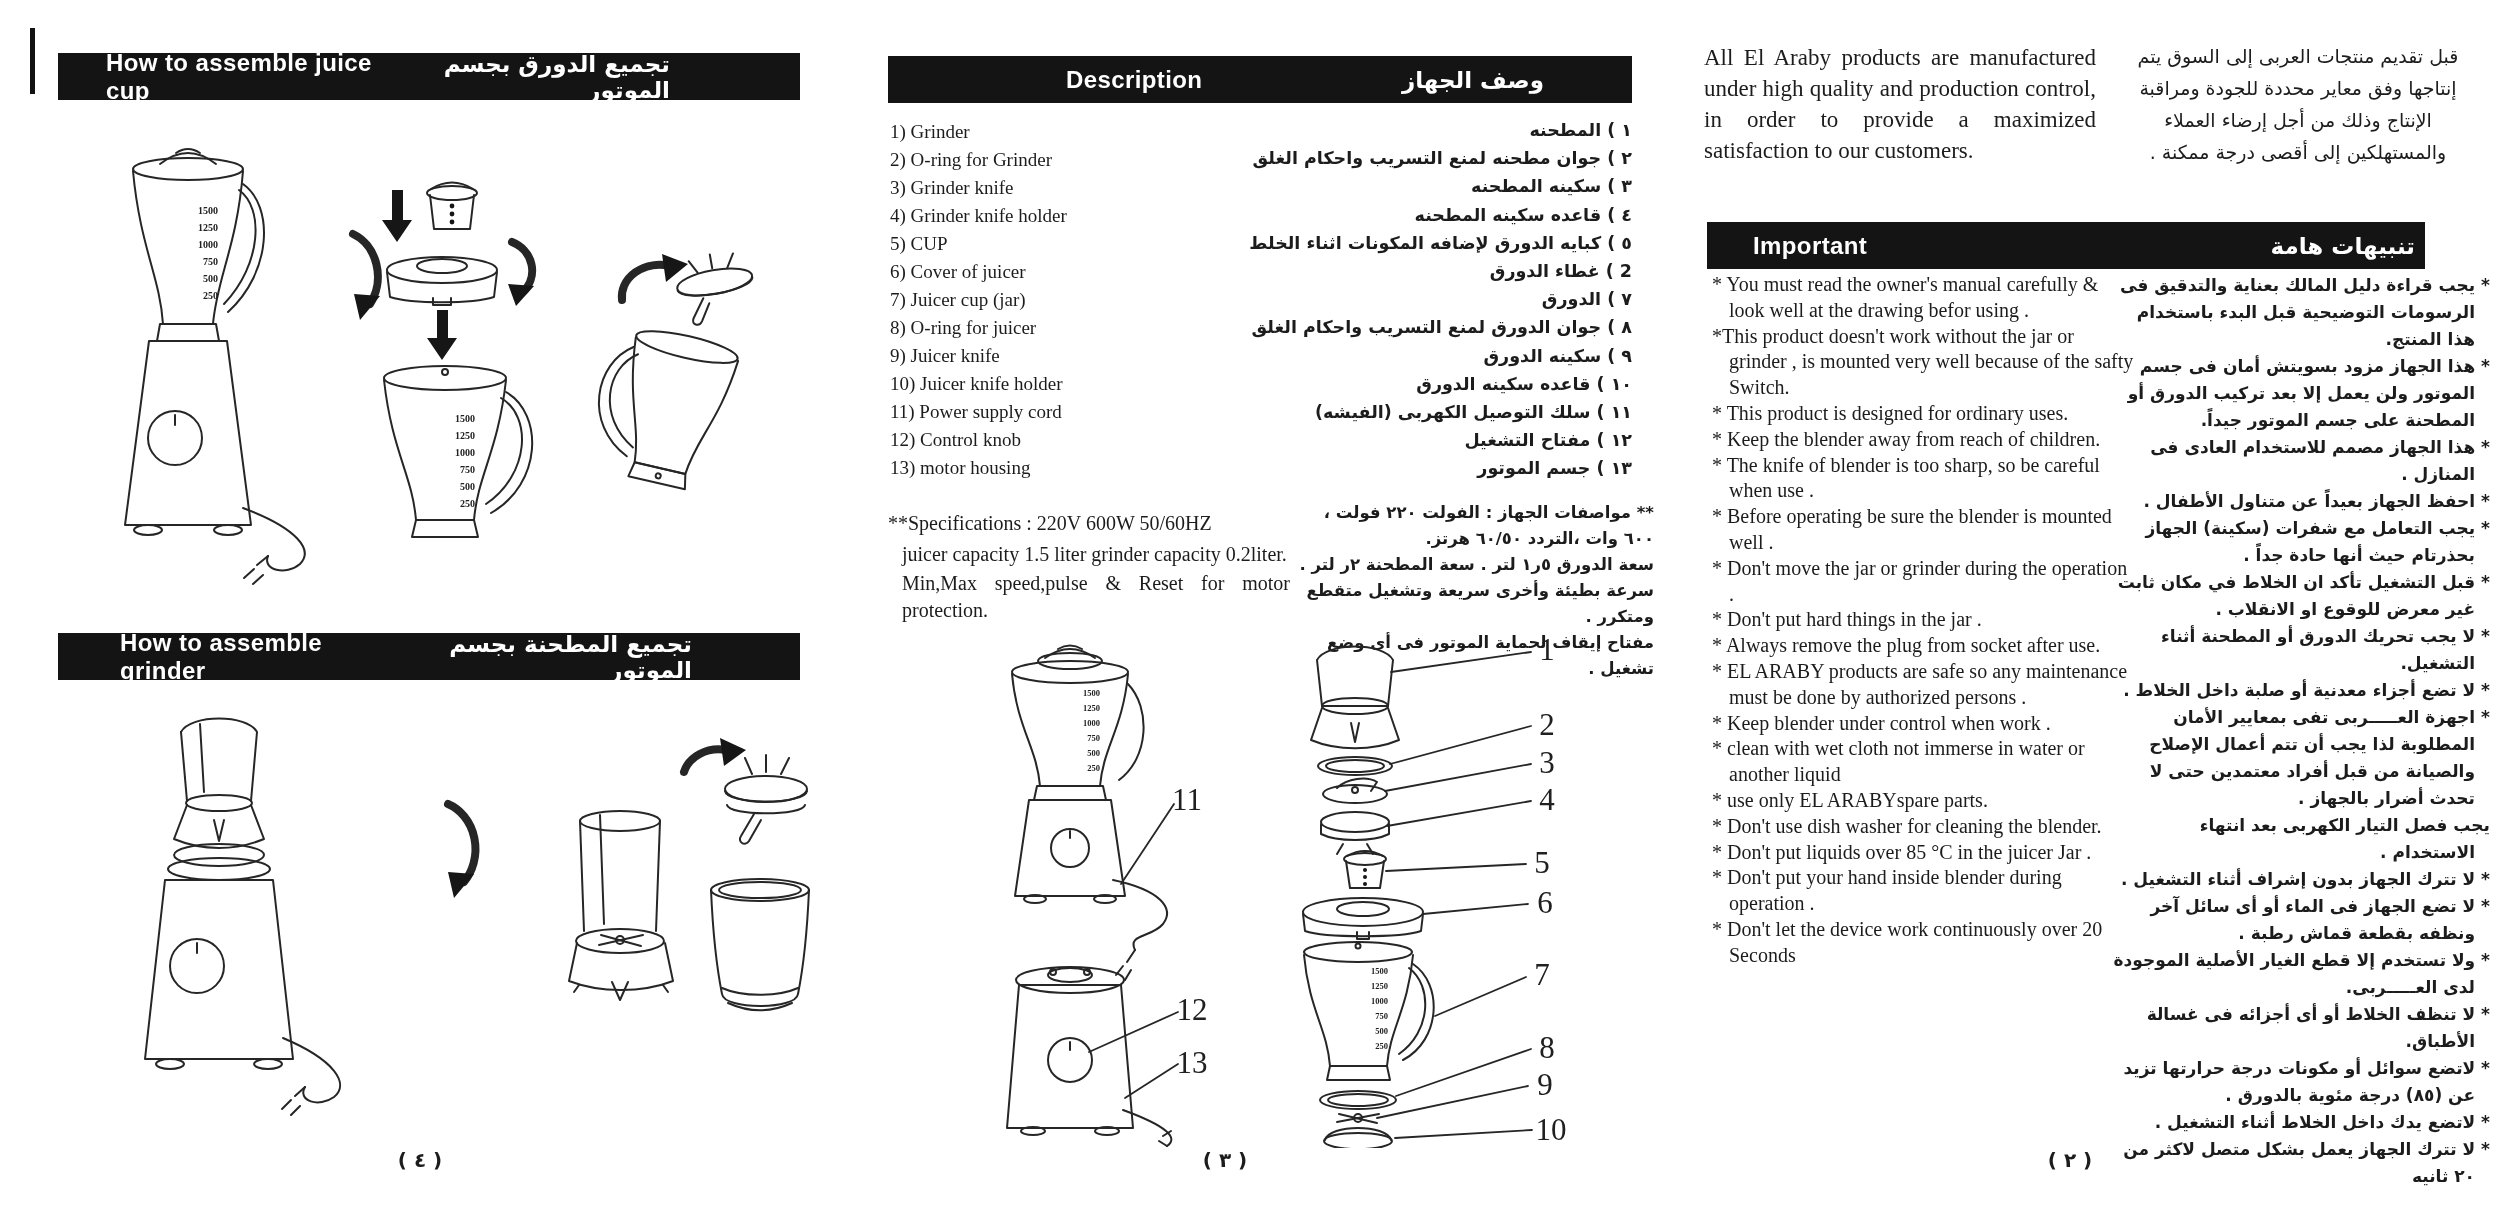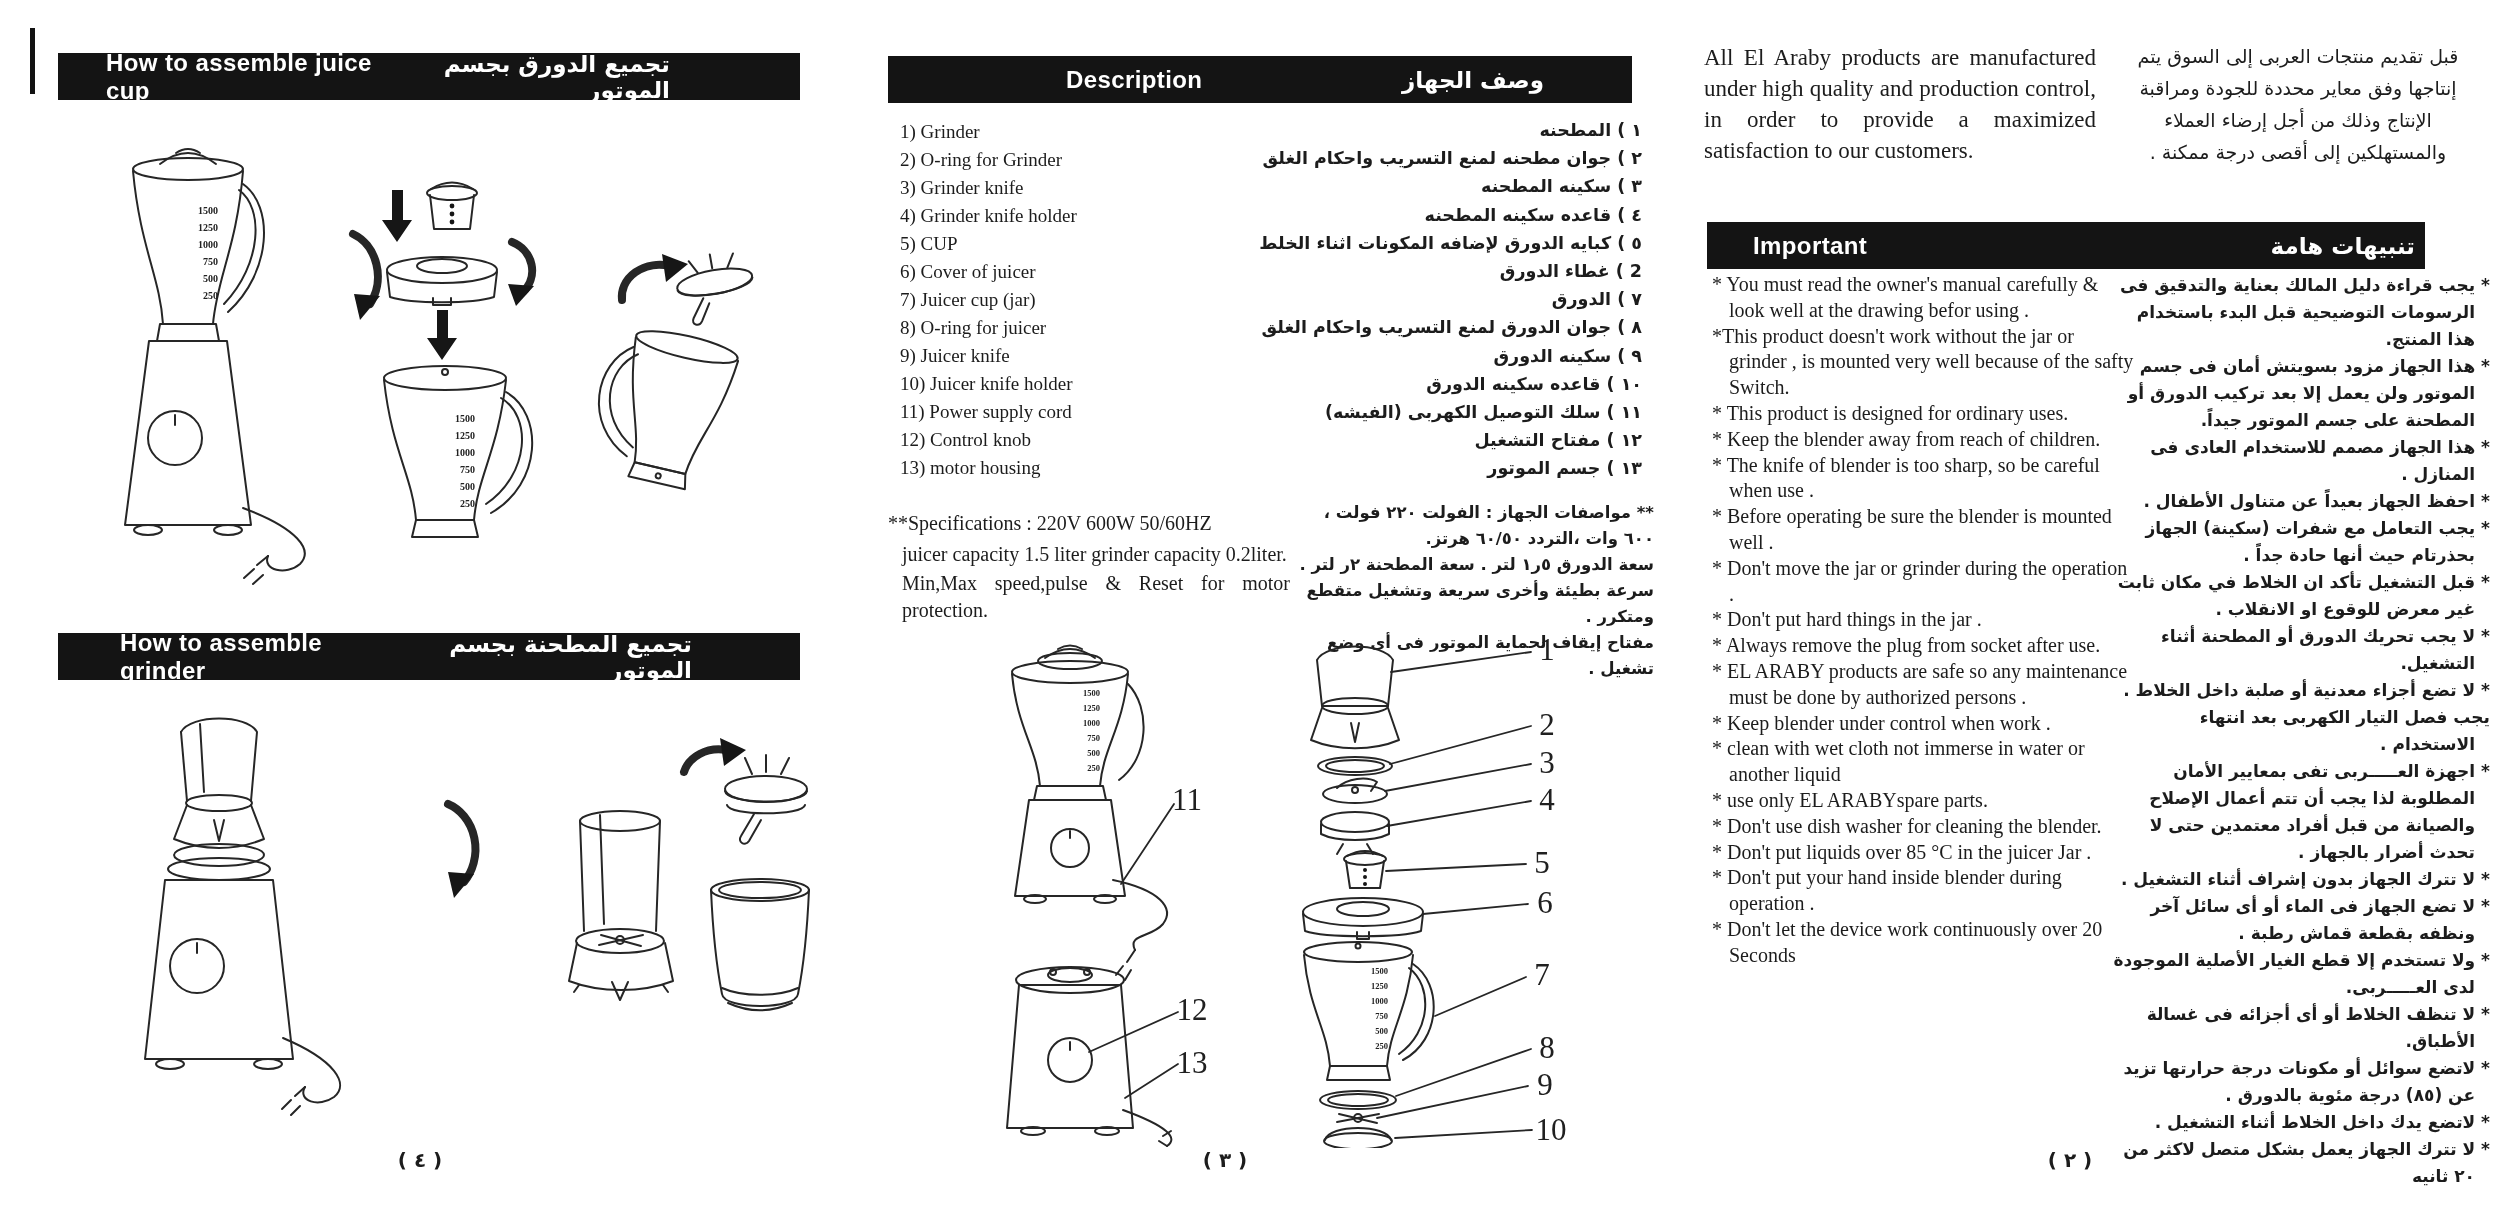--- a/index.html
+++ b/index.html
@@ -28,21 +28,21 @@
   #p4bar2 .en{margin-left:62px;}
   #p4bar2 .ar{margin-right:108px;}
   #p3bar{top:56px;left:8px;width:744px;}
   #p3bar .en{margin-left:178px;}
   #p3bar .ar{margin-right:88px;}
   #p2bar{top:222px;left:7px;width:718px;}
   #p2bar .en{margin-left:46px;}
   #p2bar .ar{margin-right:10px;}
 
   
-  #parts{position:absolute;top:116px;left:20px;width:742px;height:370px;}
+  #parts{position:absolute;top:116px;left:10px;width:742px;height:370px;}
   .parts-en{position:absolute;left:0;top:2px;width:380px;}
   .part-en{font-size:19px;line-height:28px;}
   .parts-ar{position:absolute;right:0;top:0;width:362px;direction:rtl;text-align:right;}
   .part-ar{font-size:17.5px;line-height:28.2px;font-family:"DejaVu Sans",sans-serif;font-weight:bold;white-space:nowrap;}
 
   
   #specs-en{position:absolute;top:508px;left:8px;width:402px;font-size:20px;}
   .spec-en{line-height:31px;}
   .spec-en:nth-child(2){padding-left:14px;}
   .spec-en:nth-child(3){line-height:27px;text-align:justify;padding-left:14px;}
@@ -443,22 +443,22 @@
     </div>
   <div id="bulletsAr" dir="rtl">
       <div class="b-ar">* يجب قراءة دليل المالك بعناية والتدقيق فى الرسومات التوضيحية قبل البدء باستخدام هذا المنتج.</div>
       <div class="b-ar">* هذا الجهاز مزود بسويتش أمان فى جسم الموتور ولن يعمل إلا بعد تركيب الدورق أو المطحنة على جسم الموتور جيداً.</div>
       <div class="b-ar">* هذا الجهاز مصمم للاستخدام العادى فى المنازل .</div>
       <div class="b-ar">* احفظ الجهاز بعيداً عن متناول الأطفال .</div>
       <div class="b-ar">* يجب التعامل مع شفرات (سكينة) الجهاز بحذرتام حيث أنها حادة جداً .</div>
       <div class="b-ar">* قبل التشغيل تأكد ان الخلاط في مكان ثابت غير معرض للوقوع او الانقلاب .</div>
       <div class="b-ar">* لا يجب تحريك الدورق أو المطحنة أثناء التشغيل.</div>
       <div class="b-ar">* لا تضع أجزاء معدنية أو صلبة داخل الخلاط .</div>
+      <div class="b-ar">* اجهزة العـــــربى تفى بمعايير الأمان المطلوبة لذا يجب أن تتم أعمال الإصلاح والصيانة من قبل أفراد معتمدين حتى لا تحدث أضرار بالجهاز .</div>
       <div class="b-ar">يجب فصل التيار الكهربى بعد انتهاء الاستخدام .</div>
-      <div class="b-ar">* اجهزة العـــــربى تفى بمعايير الأمان المطلوبة لذا يجب أن تتم أعمال الإصلاح والصيانة من قبل أفراد معتمدين حتى لا تحدث أضرار بالجهاز .</div>
       <div class="b-ar">* لا تترك الجهاز بدون إشراف أثناء التشغيل .</div>
       <div class="b-ar">* لا تضع الجهاز فى الماء أو أى سائل آخر ونظفه بقطعة قماش رطبة .</div>
       <div class="b-ar">* ولا تستخدم إلا قطع الغيار الأصلية الموجودة لدى العـــــربى.</div>
       <div class="b-ar">* لا تنظف الخلاط أو أى أجزائه فى غسالة الأطباق.</div>
       <div class="b-ar">* لاتضع سوائل أو مكونات درجة حرارتها تزيد عن (٨٥) درجة مئوية بالدورق .</div>
       <div class="b-ar">* لاتضع يدك داخل الخلاط أثناء التشغيل .</div>
       <div class="b-ar">* لا تترك الجهاز يعمل بشكل متصل لاكثر من ٢٠  ثانيه</div>
     </div>
 
   <div class="pagenum" id="p2num">( ٢ )</div>

